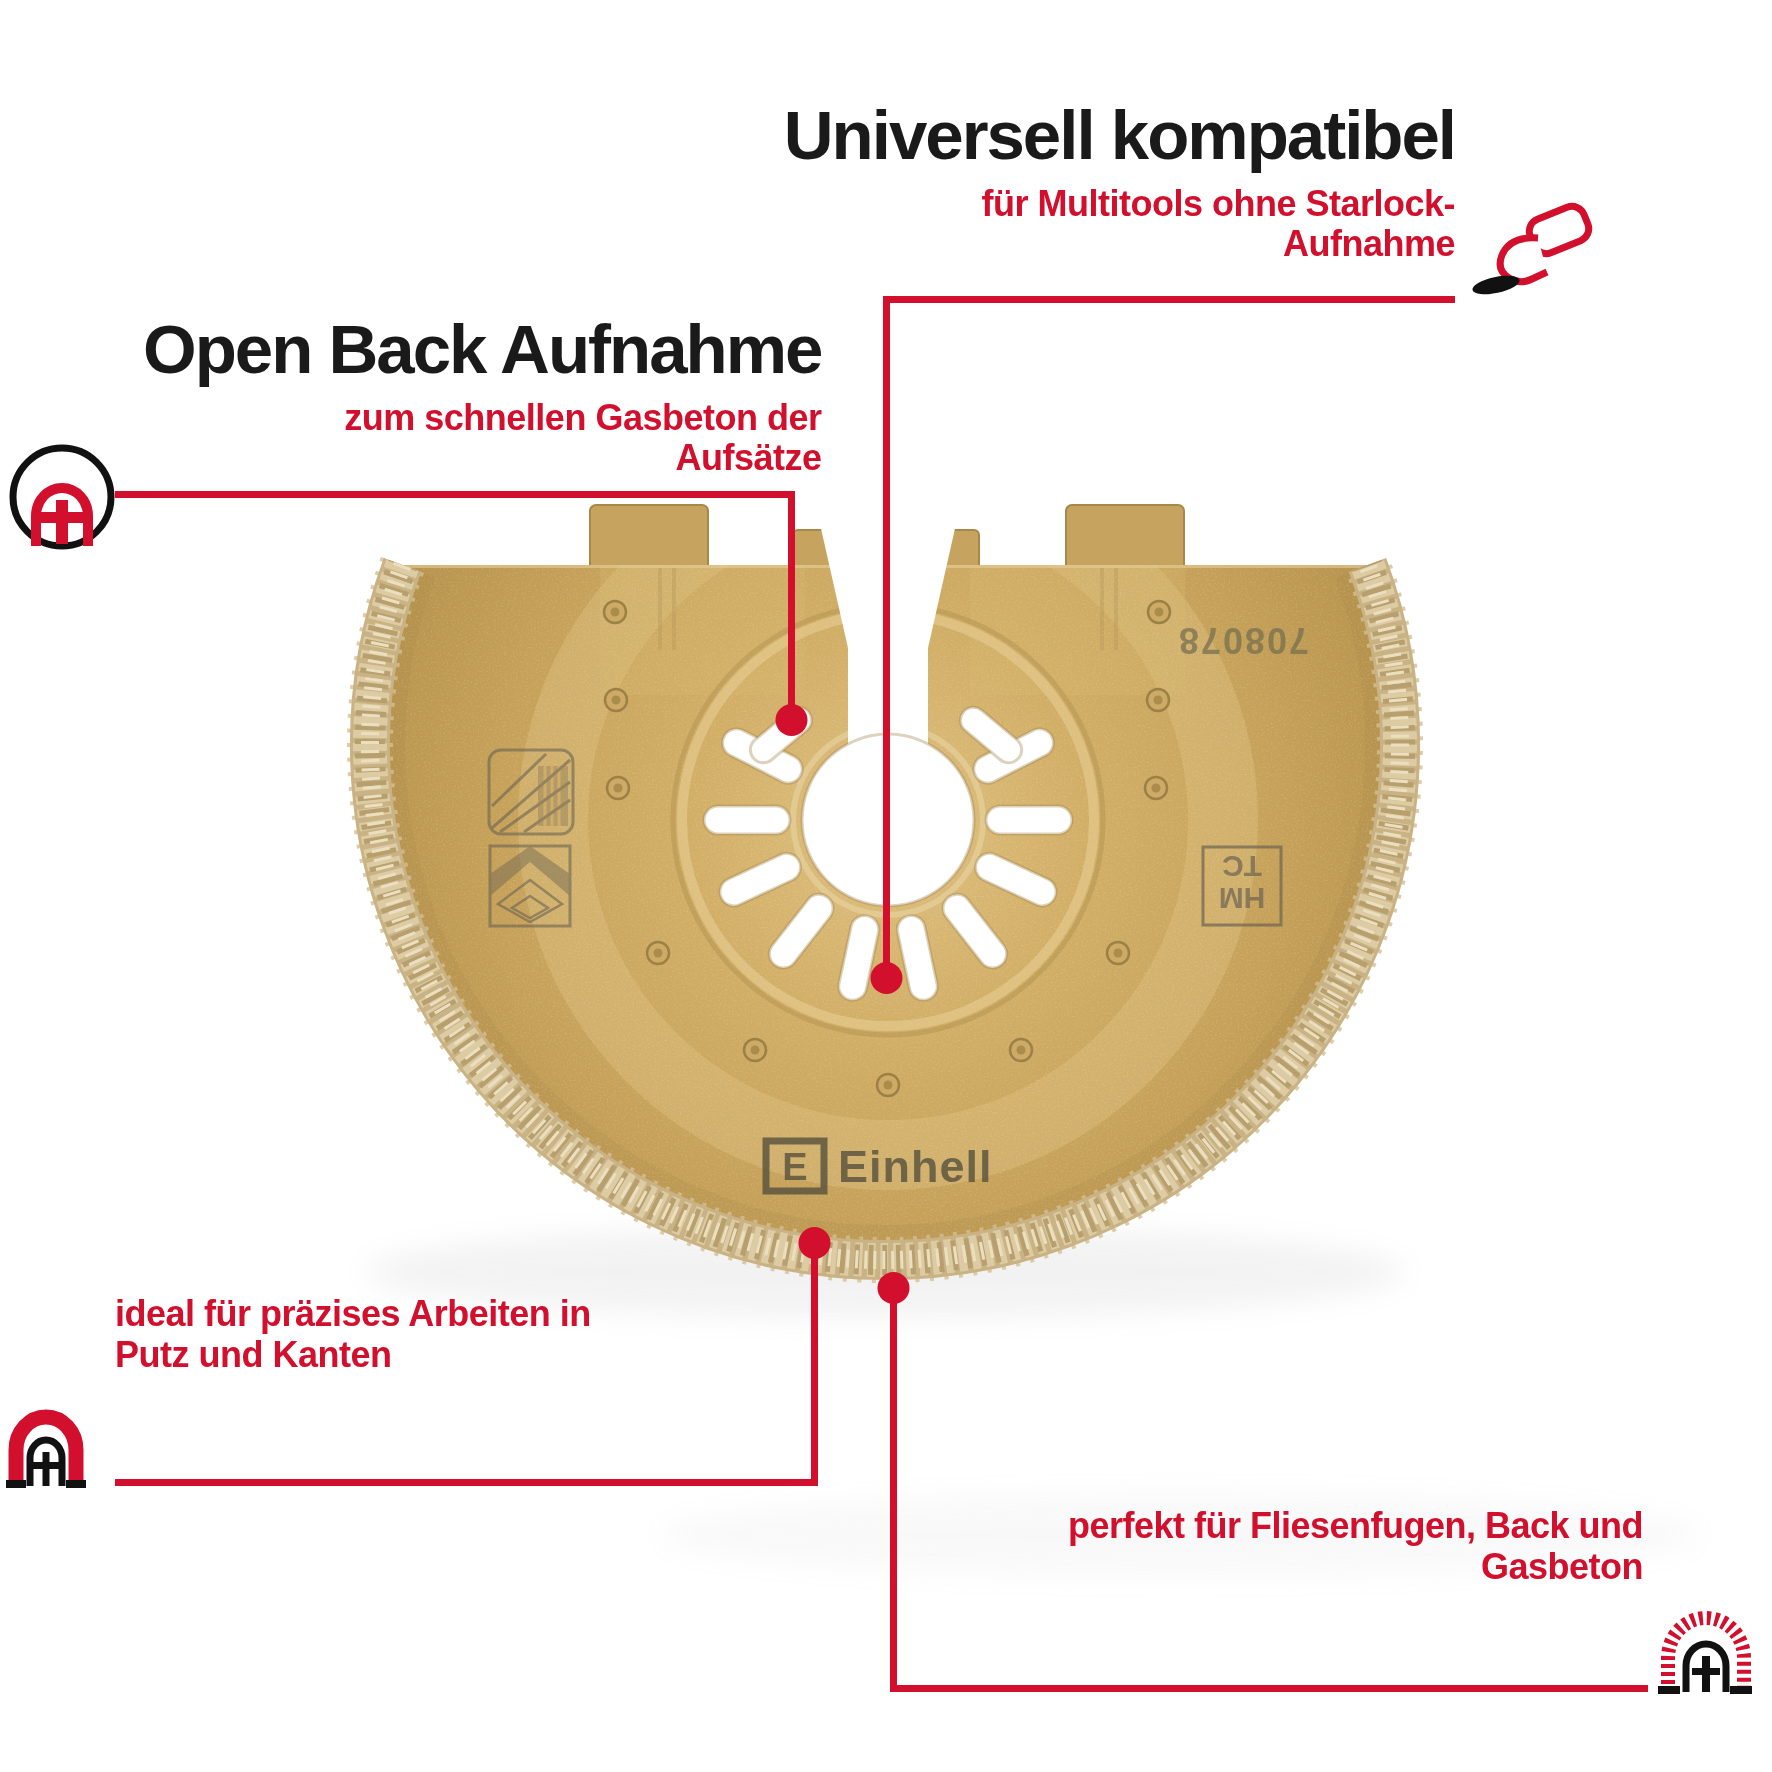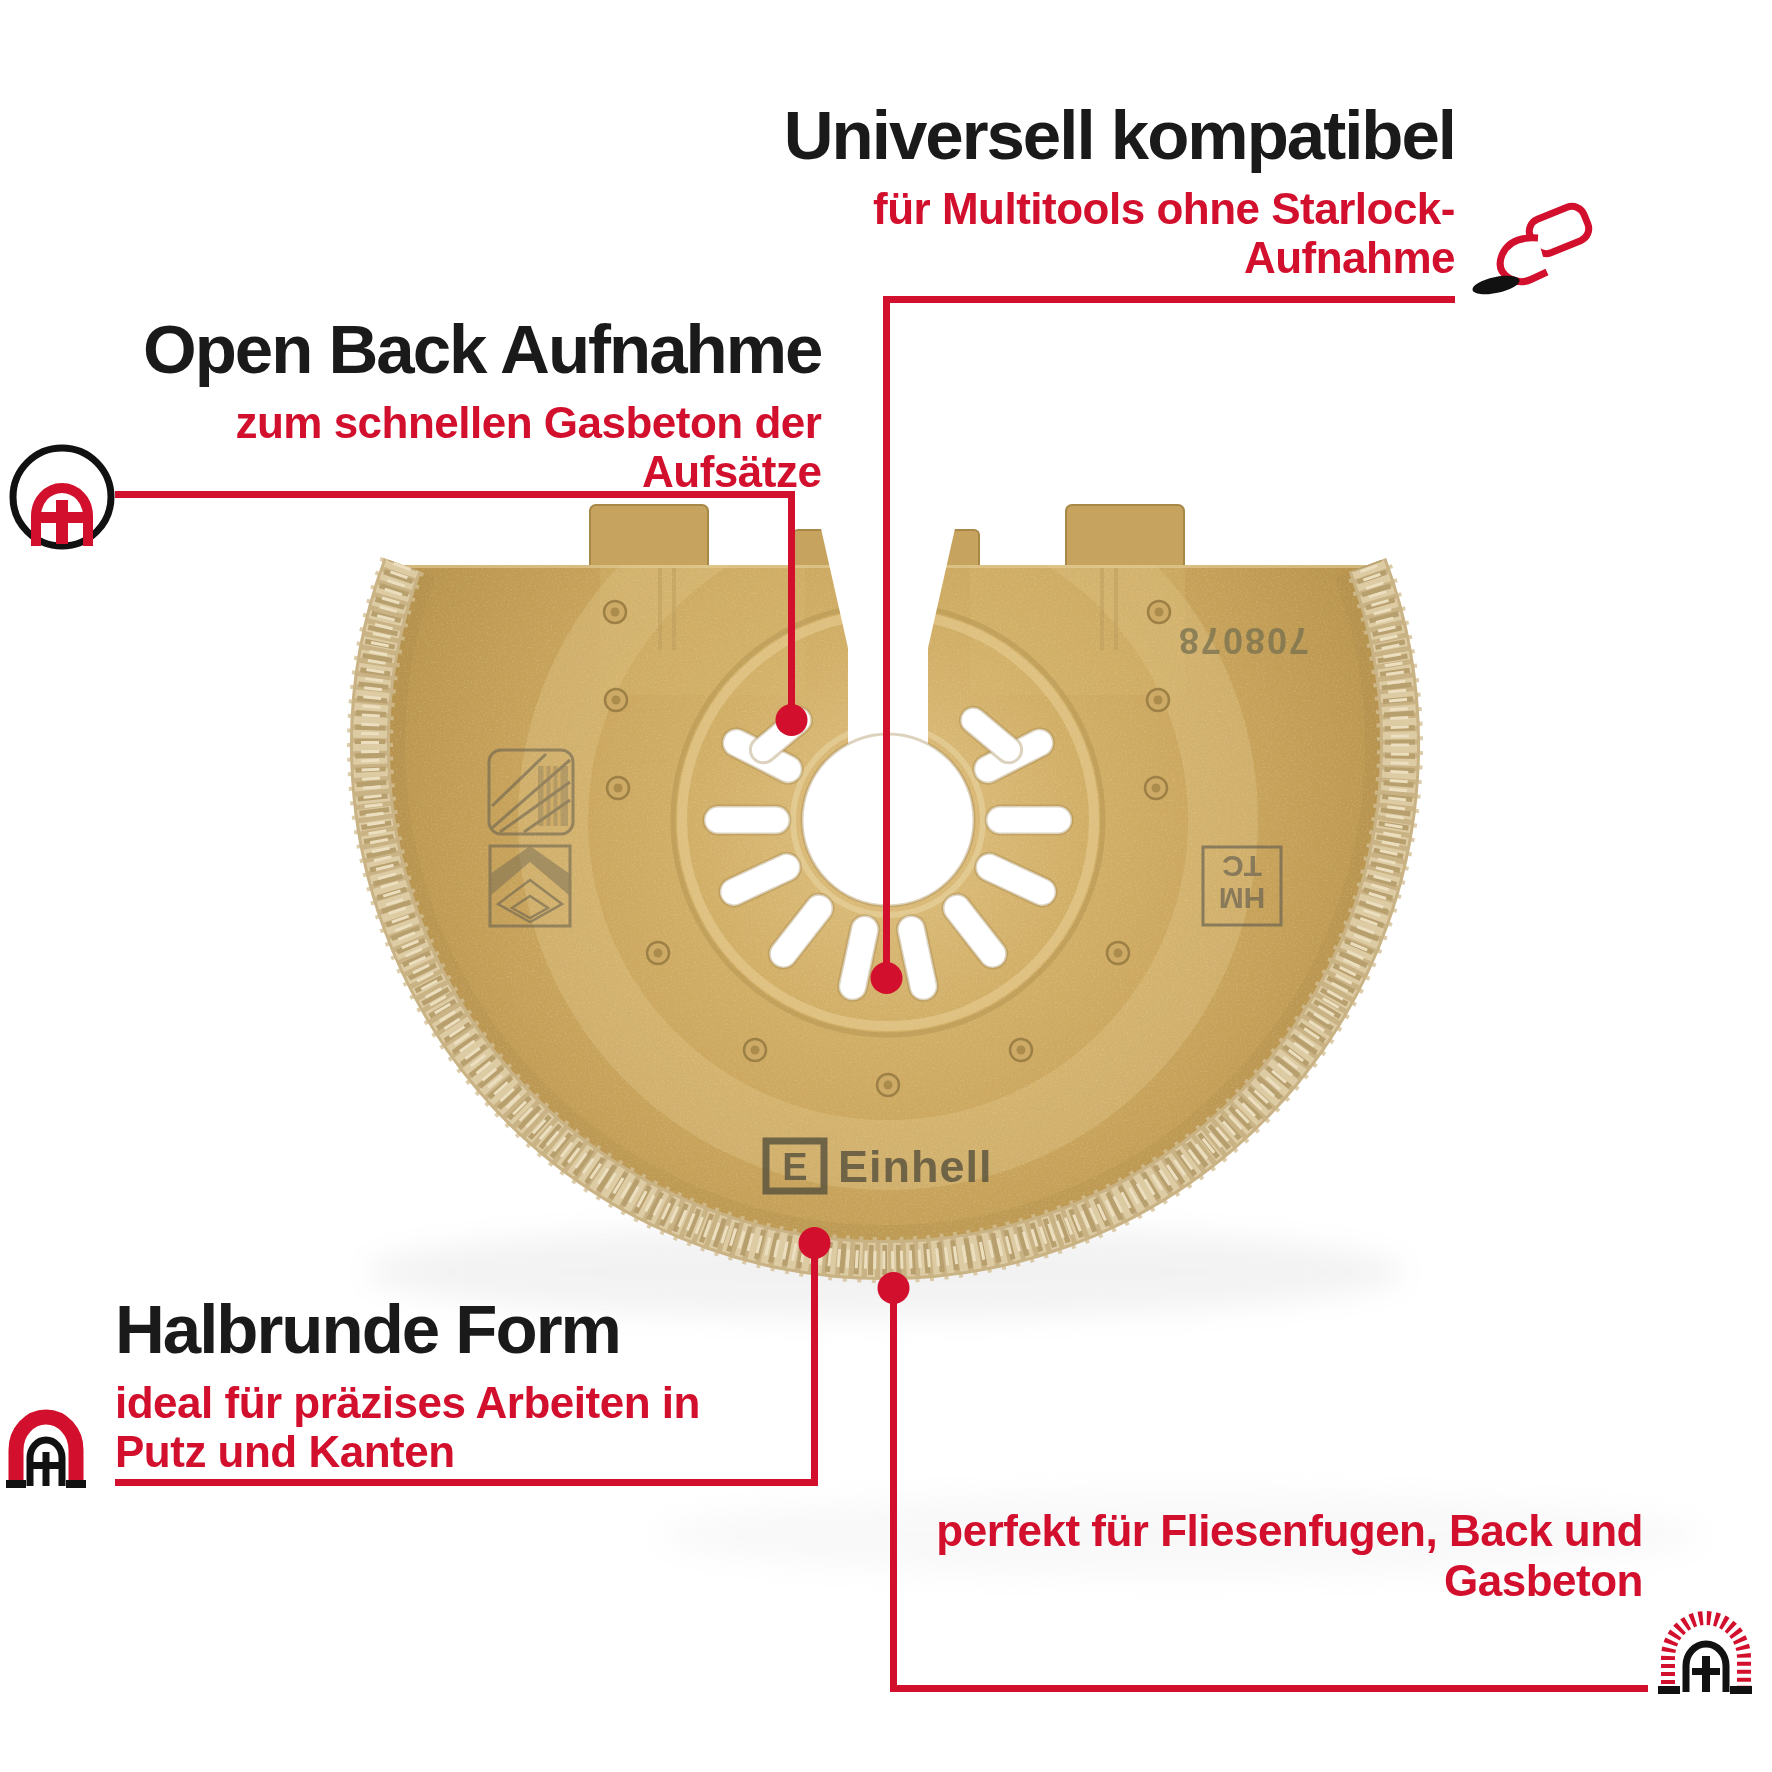--- a/index.html
+++ b/index.html
@@ -2,21 +2,21 @@
 <html><head>
 <meta charset="utf-8">
 <style>
   html,body{margin:0;padding:0;background:#ffffff;}
   .canvas{position:relative;width:1772px;height:1772px;background:#fff;overflow:hidden;
           font-family:"Liberation Sans", sans-serif;}
   .layer-svg{position:absolute;left:0;top:0;z-index:1;}
   .callout{position:absolute;z-index:2;}
   .callout h2{margin:0 0 12px 0;font-size:69px;line-height:1.04;font-weight:700;
               letter-spacing:-2px;color:#1a1a1a;}
-  .callout .sub{font-size:44px;line-height:1.13;font-weight:700;color:#d20f2c;
+  .callout .sub{font-size:36px;line-height:1.13;font-weight:700;color:#d20f2c;
                 letter-spacing:-0.5px;}
   #universal{top:100px;right:317px;text-align:right;}
   #openback{left:115px;top:314px;text-align:right;margin-left:28px;}
   #halbrunde{left:115px;top:1294px;text-align:left;}
   #hartmetall{right:129px;top:1506px;text-align:right;}
   svg text{font-family:"Liberation Sans", sans-serif;}
 </style>
 </head>
 <body>
 
@@ -216,21 +216,20 @@
 
   <div class="callout" id="openback">
     <h2>Open Back Aufnahme</h2>
     <div class="sub">
       <div>zum schnellen Gasbeton der</div>
       <div>Aufsätze</div>
     </div>
   </div>
 
   <div class="callout" id="halbrunde">
-    <h2>Halbrunde Form</h2>
     <div class="sub">
       <div>ideal für präzises Arbeiten in</div>
       <div>Putz und Kanten</div>
     </div>
   </div>
 
   <div class="callout" id="hartmetall">
     <div class="sub">
       <div>perfekt für Fliesenfugen, Back und</div>
       <div>Gasbeton</div>

